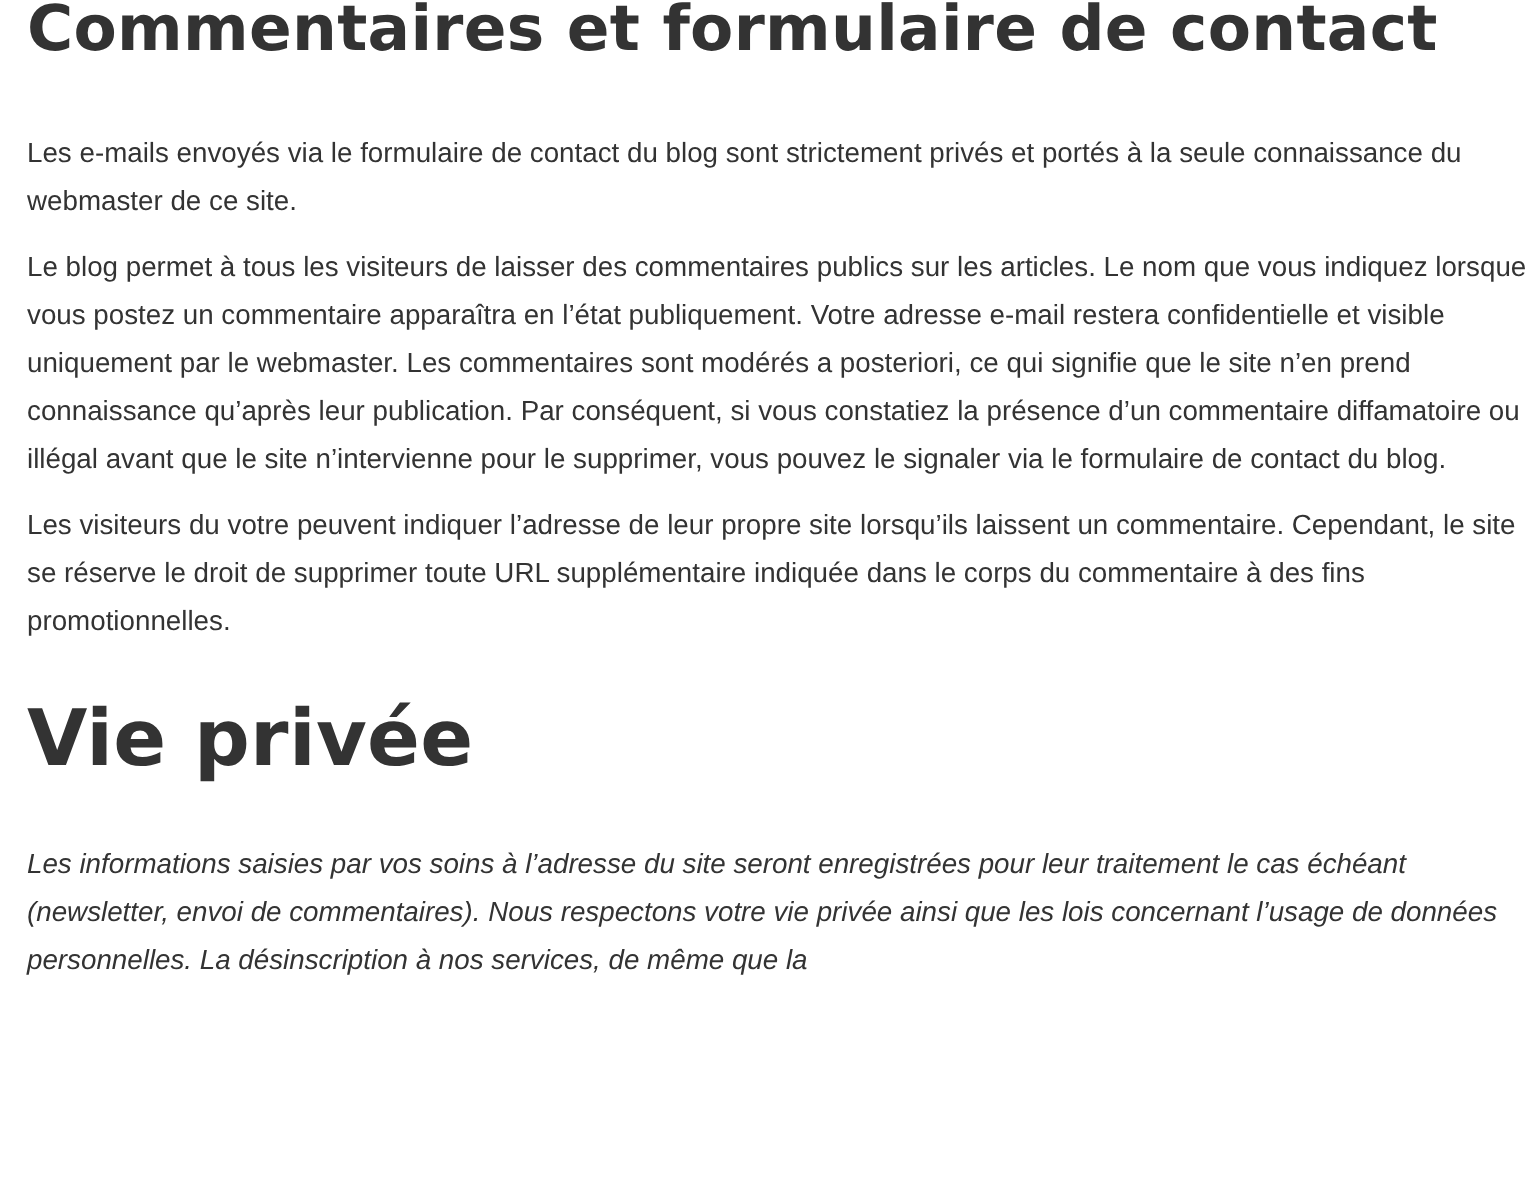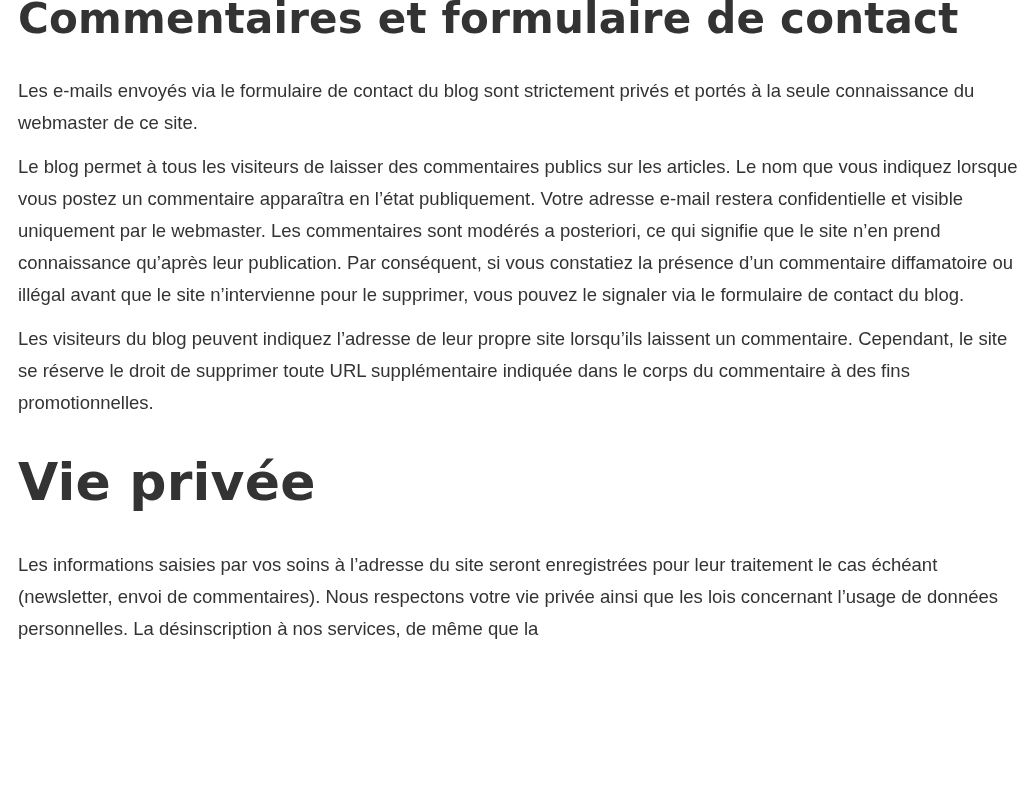--- a/index.html
+++ b/index.html
@@ -11,31 +11,31 @@
   h1, h2 {
     font-family: "DejaVu Sans", sans-serif; font-weight: bold; color: #333333;
     margin: 0; letter-spacing: 0.2px;
   }
   h1 { font-size: 42px; line-height: 58px; }
   h2 { font-size: 52px; line-height: 58px; margin-top: 34px; }
   p {
     font-family: "Liberation Sans", sans-serif; font-size: 18.5px; line-height: 32px;
     margin: 0; color: #333333;
   }
-  .p1 { margin-top: 27px; }
+  .p1 { margin-top: 38px; }
   .p { margin-top: 12px; }
-  .pv { margin-top: 38px; }
+  .pv { margin-top: 38px; font-style: italic; }
 </style>
 </head>
 <body>
 
 <div class="content">
   <section>
     <h1>Commentaires et formulaire de contact</h1>
     <p class="p1">Les e-mails envoyés via le formulaire de contact du blog sont strictement privés et portés à la seule connaissance du webmaster de ce site.</p>
     <p class="p">Le blog permet à tous les visiteurs de laisser des commentaires publics sur les articles. Le nom que vous indiquez lorsque vous postez un commentaire apparaîtra en l’état publiquement. Votre adresse e-mail restera confidentielle et visible uniquement par le webmaster. Les commentaires sont modérés a posteriori, ce qui signifie que le site n’en prend connaissance qu’après leur publication. Par conséquent, si vous constatiez la présence d’un commentaire diffamatoire ou illégal avant que le site n’intervienne pour le supprimer, vous pouvez le signaler via le formulaire de contact du blog.</p>
-    <p class="p">Les visiteurs du blog peuvent indiquez l’adresse de leur propre site lorsqu’ils laissent un commentaire. Cependant, le site se réserve le droit de supprimer toute URL supplémentaire indiquée dans le corps du commentaire à des fins promotionnelles.</p>
+    <p class="p">Les visiteurs du votre peuvent indiquer l’adresse de leur propre site lorsqu’ils laissent un commentaire. Cependant, le site se réserve le droit de supprimer toute URL supplémentaire indiquée dans le corps du commentaire à des fins promotionnelles.</p>
   </section>
   <section>
     <h2>Vie privée</h2>
     <p class="pv">Les informations saisies par vos soins à l’adresse du site seront enregistrées pour leur traitement le cas échéant (newsletter, envoi de commentaires). Nous respectons votre vie privée ainsi que les lois concernant l’usage de données personnelles. La désinscription à nos services, de même que la</p>
   </section>
 </div>
 
 </body></html>

